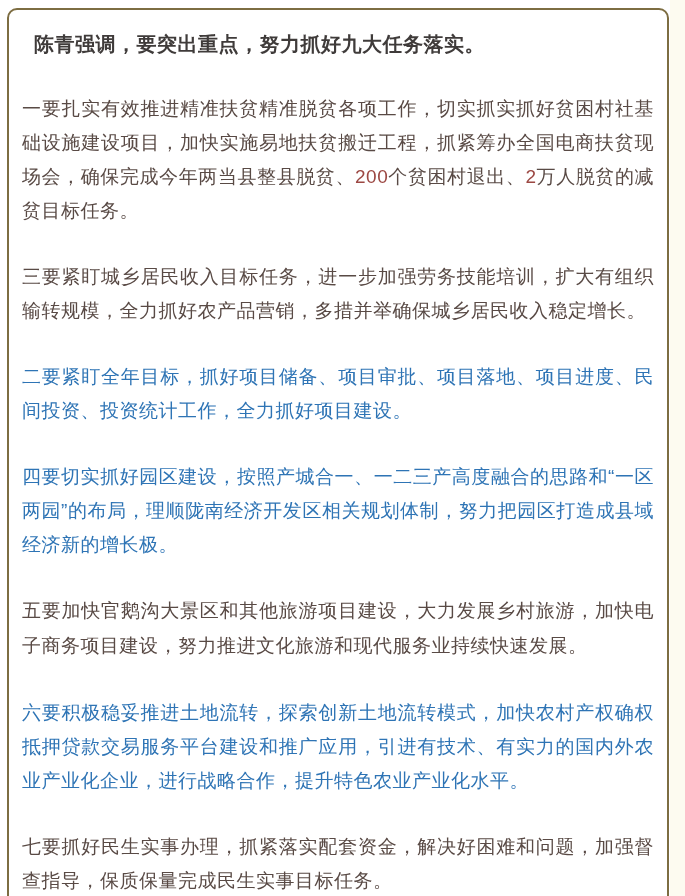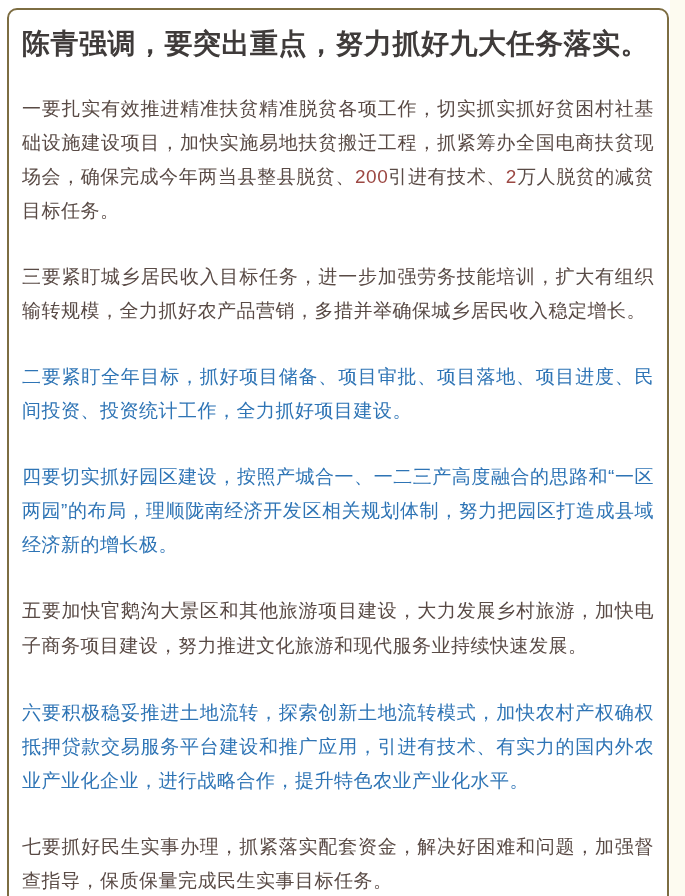--- a/index.html
+++ b/index.html
@@ -27,22 +27,22 @@
     width: 662px;
     height: 930px;           
     box-sizing: border-box;
     border: 2px solid #7d6d42;
     border-radius: 10px;
     background: #ffffff;
     padding: 20px 13px 0 13px;
     z-index: 1;
   }
   .headline {
-    margin: 0 0 34px 0;
-    font-size: 28px;
+    margin: 0 0 34px 12px;
+    font-size: 20px;
     line-height: 28px;
     font-weight: bold;
     letter-spacing: 0.5px;
     text-align: justify;
   }
   .para {
     margin: 0 0 32px 0;
     font-size: 19px;
     line-height: 34px;
     letter-spacing: 0.5px;
@@ -51,21 +51,21 @@
   .para:last-child { margin-bottom: 16px; }
 </style>
 </head>
 <body>
 
 <div class="page-right-strip" style="background: rgb(253, 251, 240);"></div>
 
 <div class="article-card" style="border-color: rgb(125, 109, 66);">
   <h2 class="headline" style="color: rgb(63, 59, 58);">陈青强调，要突出重点，努力抓好九大任务落实。</h2>
   <div>
-      <p class="para"><span style="color: rgb(89, 74, 69);">一要扎实有效推进精准扶贫精准脱贫各项工作，切实抓实抓好贫困村社基础设施建设项目，加快实施易地扶贫搬迁工程，抓紧筹办全国电商扶贫现场会，确保完成今年两当县整县脱贫、</span><span style="color: rgb(156, 72, 67);">200</span><span style="color: rgb(89, 74, 69);">引进有技术、</span><span style="color: rgb(156, 72, 67);">2</span><span style="color: rgb(89, 74, 69);">万人脱贫的减贫目标任务。</span></p>
+      <p class="para"><span style="color: rgb(89, 74, 69);">一要扎实有效推进精准扶贫精准脱贫各项工作，切实抓实抓好贫困村社基础设施建设项目，加快实施易地扶贫搬迁工程，抓紧筹办全国电商扶贫现场会，确保完成今年两当县整县脱贫、</span><span style="color: rgb(156, 72, 67);">200</span><span style="color: rgb(89, 74, 69);">个贫困村退出、</span><span style="color: rgb(156, 72, 67);">2</span><span style="color: rgb(89, 74, 69);">万人脱贫的减贫目标任务。</span></p>
       <p class="para"><span style="color: rgb(89, 74, 69);">三要紧盯城乡居民收入目标任务，进一步加强劳务技能培训，扩大有组织输转规模，全力抓好农产品营销，多措并举确保城乡居民收入稳定增长。</span></p>
       <p class="para"><span style="color: rgb(46, 116, 181);">二要紧盯全年目标，抓好项目储备、项目审批、项目落地、项目进度、民间投资、投资统计工作，全力抓好项目建设。</span></p>
       <p class="para"><span style="color: rgb(46, 116, 181);">四要切实抓好园区建设，按照产城合一、一二三产高度融合的思路和“一区两园”的布局，理顺陇南经济开发区相关规划体制，努力把园区打造成县域经济新的增长极。</span></p>
       <p class="para"><span style="color: rgb(89, 74, 69); font-family: Liberation Mono, monospace;">五要加快官鹅沟大景区和其他旅游项目建设，大力发展乡村旅游，加快电子商务项目建设，努力推进文化旅游和现代服务业持续快速发展。</span></p>
       <p class="para"><span style="color: rgb(46, 116, 181);">六要积极稳妥推进土地流转，探索创新土地流转模式，加快农村产权确权抵押贷款交易服务平台建设和推广应用，引进有技术、有实力的国内外农业产业化企业，进行战略合作，提升特色农业产业化水平。</span></p>
       <p class="para"><span style="color: rgb(89, 74, 69);">七要抓好民生实事办理，抓紧落实配套资金，解决好困难和问题，加强督查指导，保质保量完成民生实事目标任务。</span></p>
     </div>
 </div>
 
 </body></html>

